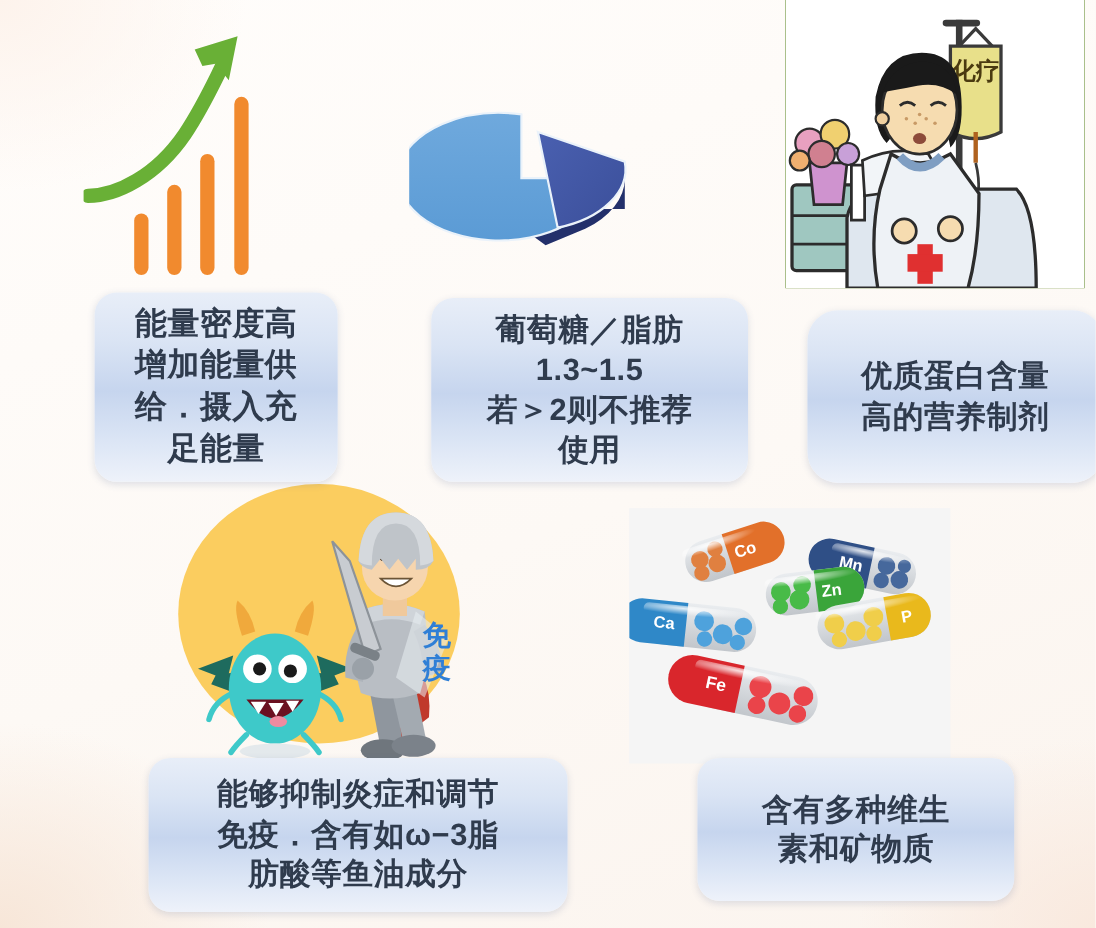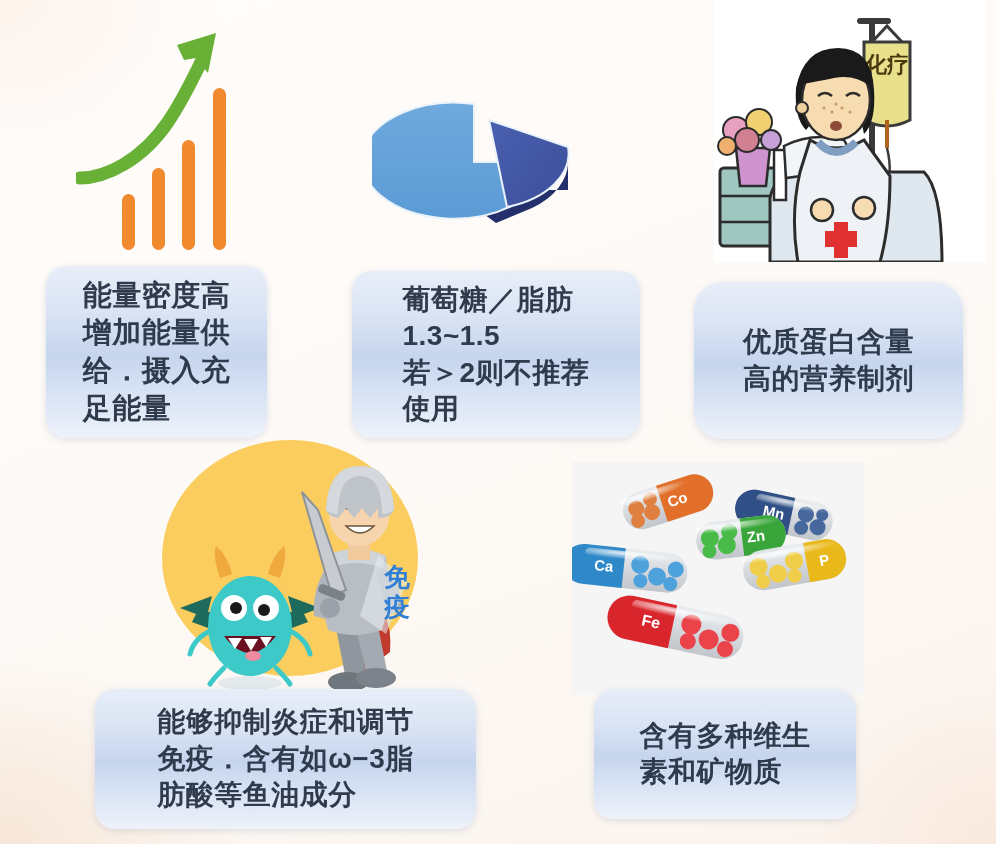--- a/index.html
+++ b/index.html
@@ -36,37 +36,38 @@
     background: linear-gradient(180deg,
         #e8eef8 0%,
         #dae4f4 26%,
         #c6d5ee 52%,
         #dbe5f5 78%,
         #eef2fa 100%);
     box-shadow: 0 2px 7px rgba(70,95,140,0.16);
     display: flex;
     align-items: center;
     justify-content: center;
-    text-align: left;
+    text-align: center;
     color: #2f3b4d;
     font-weight: 700;
     letter-spacing: 0.5px;
     padding: 6px 10px;
     z-index: 5;
+    margin-left: 40px;
   }
   .card .txt {
     white-space: pre-line;
     line-height: 1.30;
   }
 
   #card-energy   { left: 46px;  top: 266px; width: 221px; height: 172px; font-size: 29px; }
   #card-ratio    { left: 352px; top: 271px; width: 288px; height: 167px; font-size: 28px; }
   #card-protein  { left: 694px; top: 282px; width: 269px; height: 157px; font-size: 28px; border-radius: 28px; }
   #card-omega3   { left: 95px;  top: 689px; width: 381px; height: 140px; font-size: 28px; }
-  #card-vitamins { left: 594px; top: 689px; width: 262px; height: 130px; font-size: 28px; }
+  #card-vitamins { left: 594px; top: 689px; width: 288px; height: 130px; font-size: 28px; }
 
   
   #icon-growth { position: absolute; left: 76px; top: 18px; width: 190px; height: 250px; z-index: 2; }
 
   
   #icon-pie { position: absolute; left: 372px; top: 92px; width: 226px; height: 166px; z-index: 2; }
 
   
   #illo-chemo {
     position: absolute; left: 714px; top: 0px; width: 272px; height: 262px;

